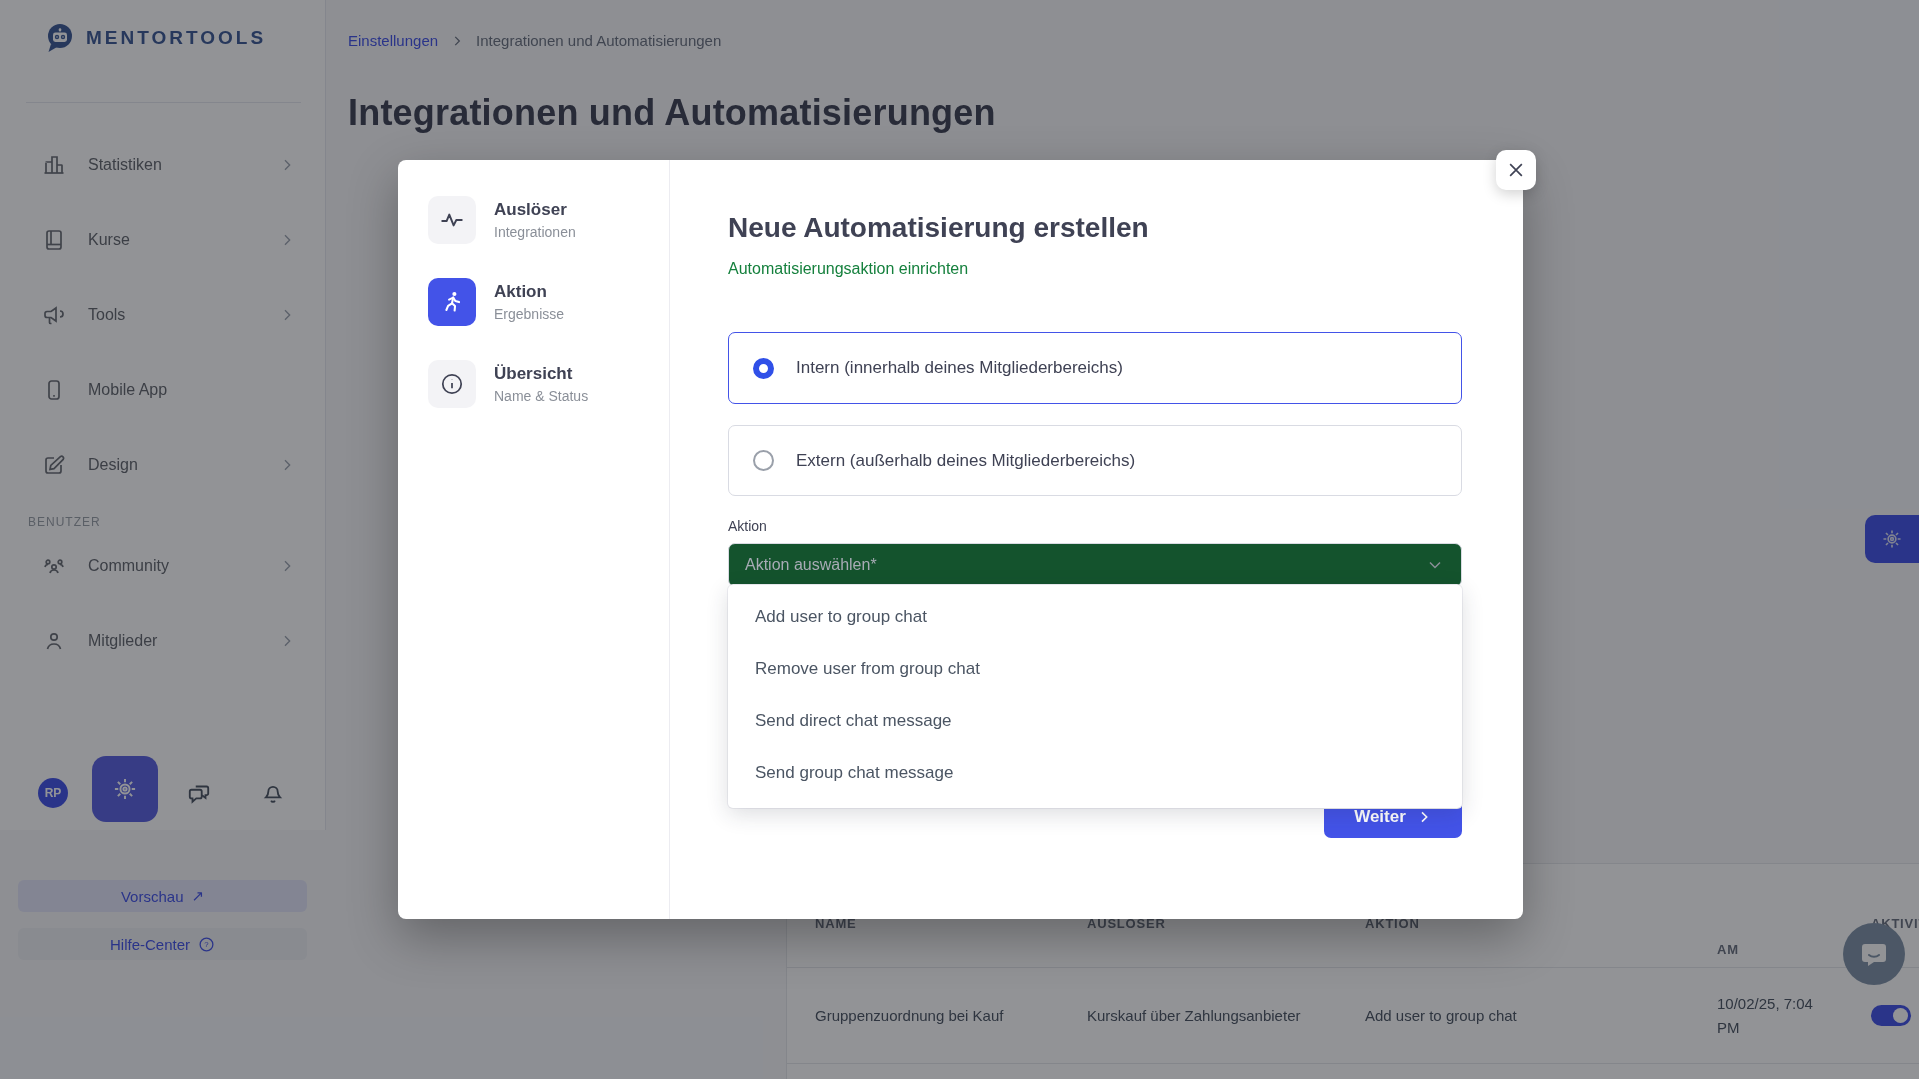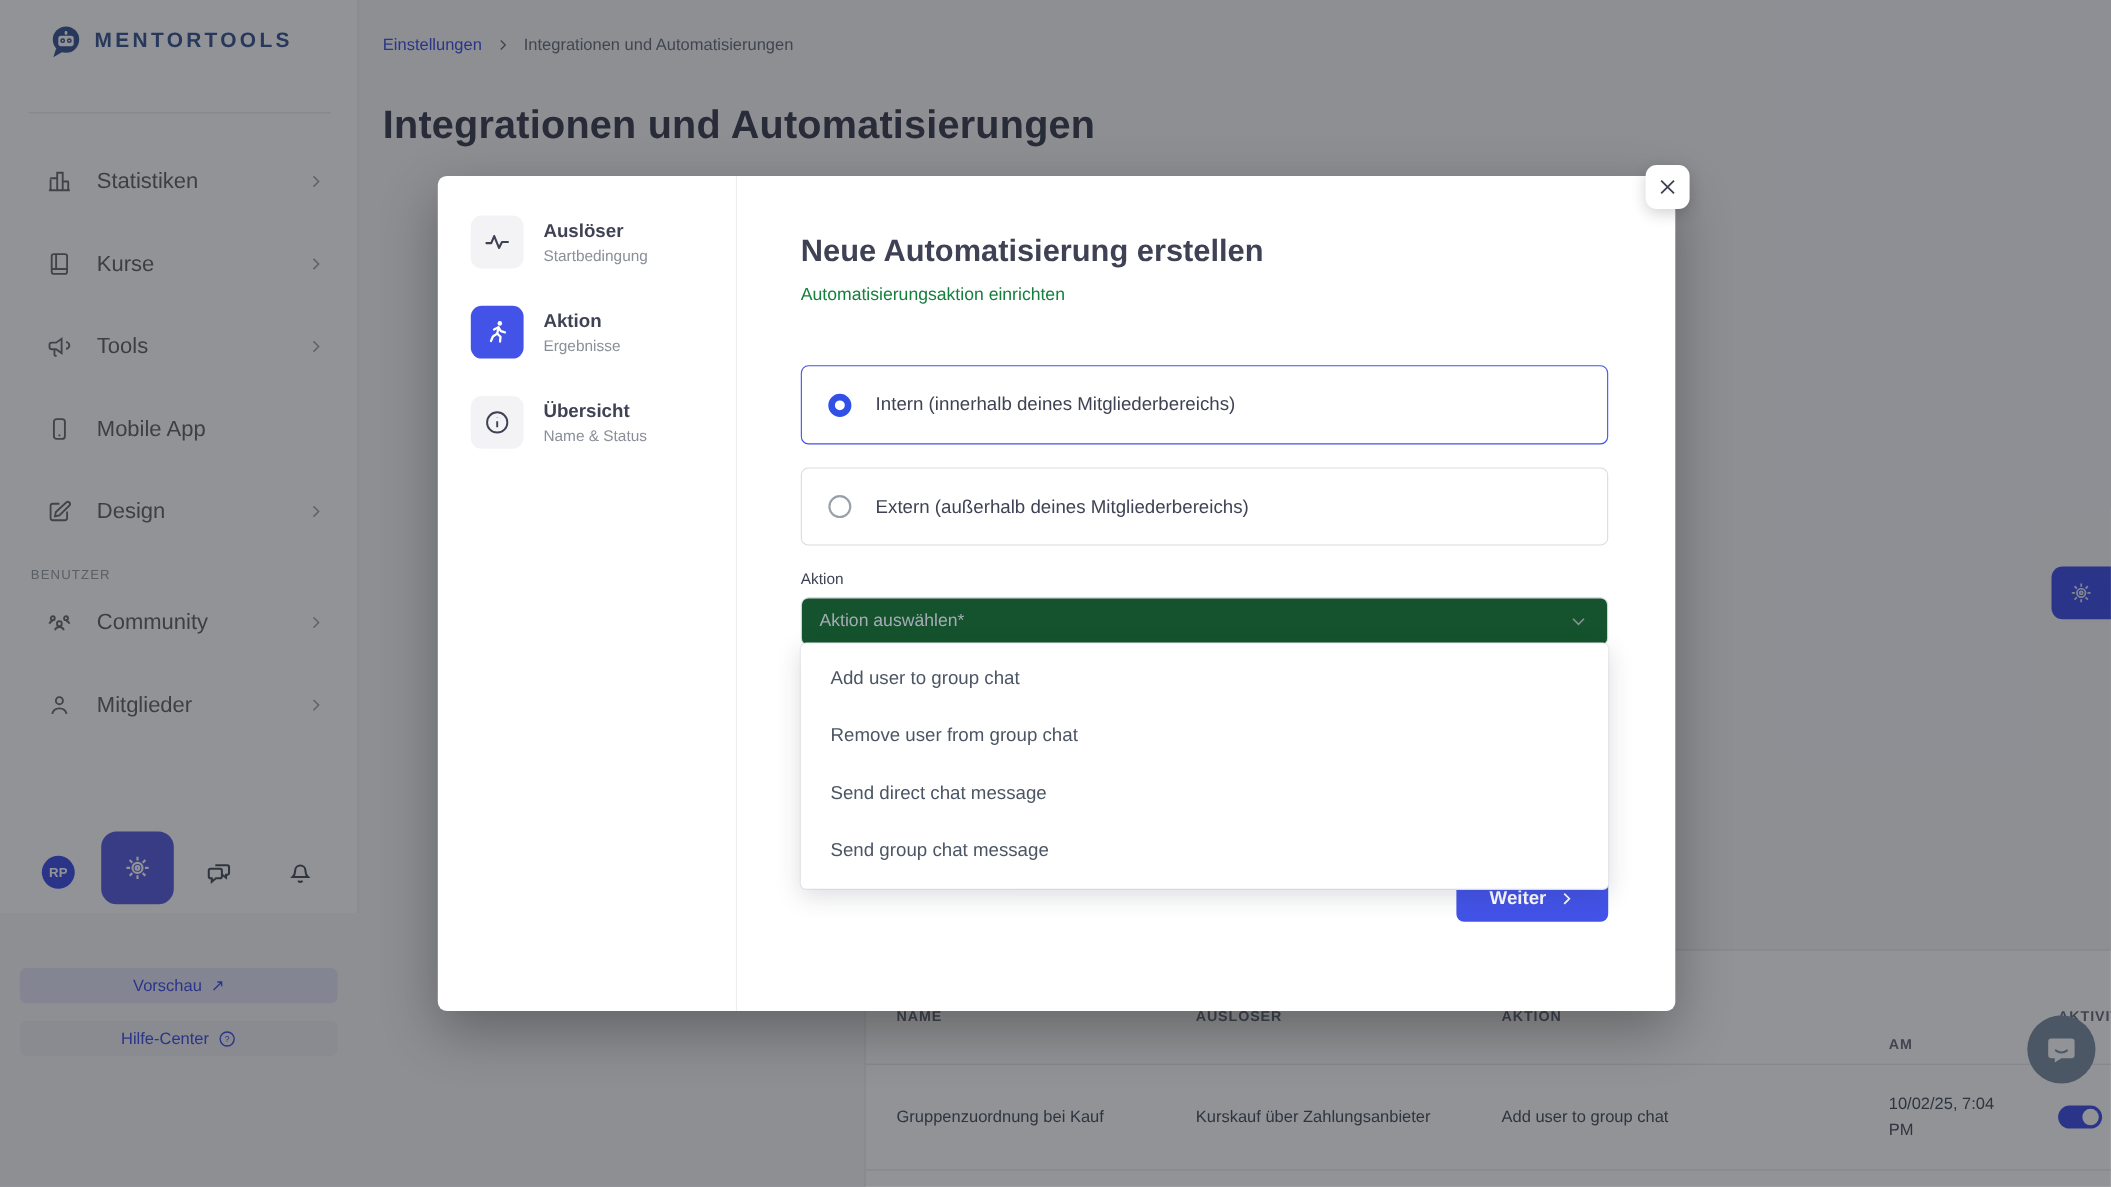--- a/index.html
+++ b/index.html
@@ -8,21 +8,21 @@
   svg { display:block; }
 
   
   .sidebar { position:absolute; left:0; top:0; width:326px; height:830px; background:#ffffff; border-right:1px solid #e6e8ee; z-index:1; }
   .logo-row { display:flex; align-items:center; gap:10px; padding:22px 0 0 44px; }
   .logo-text { font-size:19px; font-weight:700; letter-spacing:3px; color:#3d5a96; }
   .logo-divider { position:absolute; left:26px; right:24px; top:102px; height:1px; background:#e6e8ee; }
   .nav { position:absolute; top:140px; left:0; right:0; }
   .nav-item { display:flex; align-items:center; height:50px; margin:0 18px 25px 18px; padding:0 12px 0 24px; border-radius:8px; color:#63676e; cursor:pointer; }
   .nav-item .nav-ic { width:24px; height:24px; color:#6a6e75; }
-  .nav-item .nav-label { flex:1; font-size:20px; margin-left:22px; }
+  .nav-item .nav-label { flex:1; font-size:16px; margin-left:22px; }
   .nav-item .nav-chev { width:16px; height:16px; color:#9ca3af; }
   .nav-section { margin:23px 18px 6px 28px; font-size:12px; letter-spacing:1px; color:#9aa0a8; height:20px; }
   
   .side-btn { position:absolute; left:18px; width:289px; height:32px; border:none; border-radius:6px; display:flex; align-items:center; justify-content:center; gap:8px; font-size:15px; cursor:pointer; font-family:inherit; }
   .btn-preview { top:880px; background:#e4e6fa; color:#4353e8; }
   .btn-help { top:928px; background:#eef0f4; color:#4353e8; }
   .help-q { width:17px; height:17px; }
   .side-icons { position:absolute; left:0; bottom:0; width:326px; height:110px; }
   .avatar { position:absolute; left:38px; top:58px; width:30px; height:30px; border-radius:50%; background:#4353e8; color:#fff; font-size:12px; font-weight:700; display:flex; align-items:center; justify-content:center; }
   .gear-btn { position:absolute; left:92px; top:36px; width:66px; height:66px; border-radius:14px; background:#5a62e0; border:none; display:flex; align-items:center; justify-content:center; color:#ffffff; cursor:pointer; }
@@ -319,21 +319,21 @@
 <div class="modal">
   <div class="steps">
     <div class="step">
       <span class="step-ic">
         <svg width="26" height="26" viewBox="0 0 24 24" fill="none" stroke="currentColor" stroke-width="1.8" stroke-linecap="round" stroke-linejoin="round">
             <polyline points="3 13 7 13 9.5 7 13.5 17 16 12 21 12"></polyline>
           </svg>
       </span>
       <span>
         <div class="step-title">Auslöser</div>
-        <div class="step-sub">Startbedingung</div>
+        <div class="step-sub">Integrationen</div>
       </span>
     </div>
     <div class="step active">
       <span class="step-ic">
         <svg width="26" height="26" viewBox="0 0 24 24" fill="none" stroke="currentColor" stroke-width="1.9" stroke-linecap="round" stroke-linejoin="round">
           <circle cx="14.2" cy="4.6" r="1.9" fill="currentColor" stroke="none"></circle>
           <path d="M9.3 9.8l3.8-1.9 2 3.2 3.4 1"></path>
           <path d="M13.1 7.9l-1.1 5.3-3.6 2.4-1.6 3.8"></path>
           <path d="M12 13.2l2.8 2.6-.4 4.1"></path>
         </svg>

